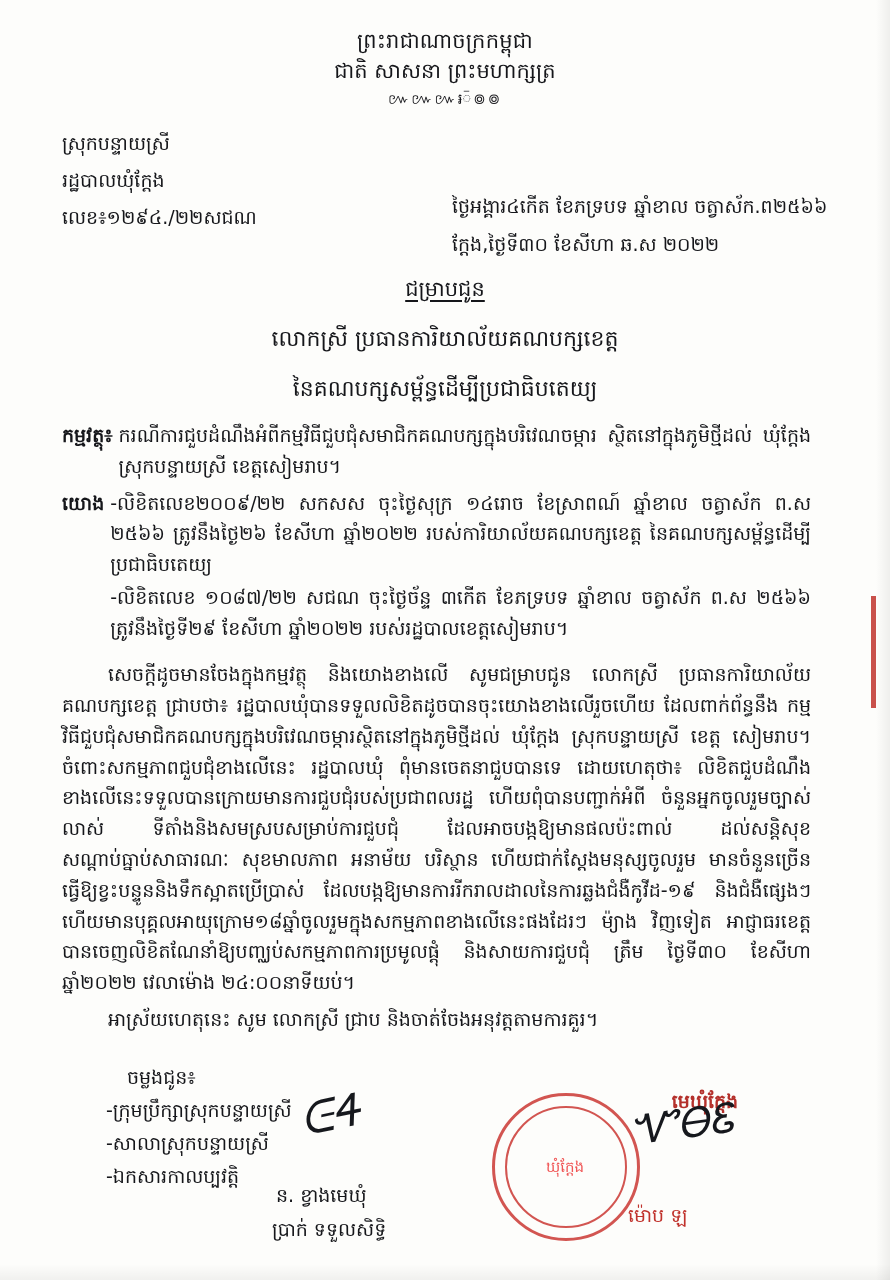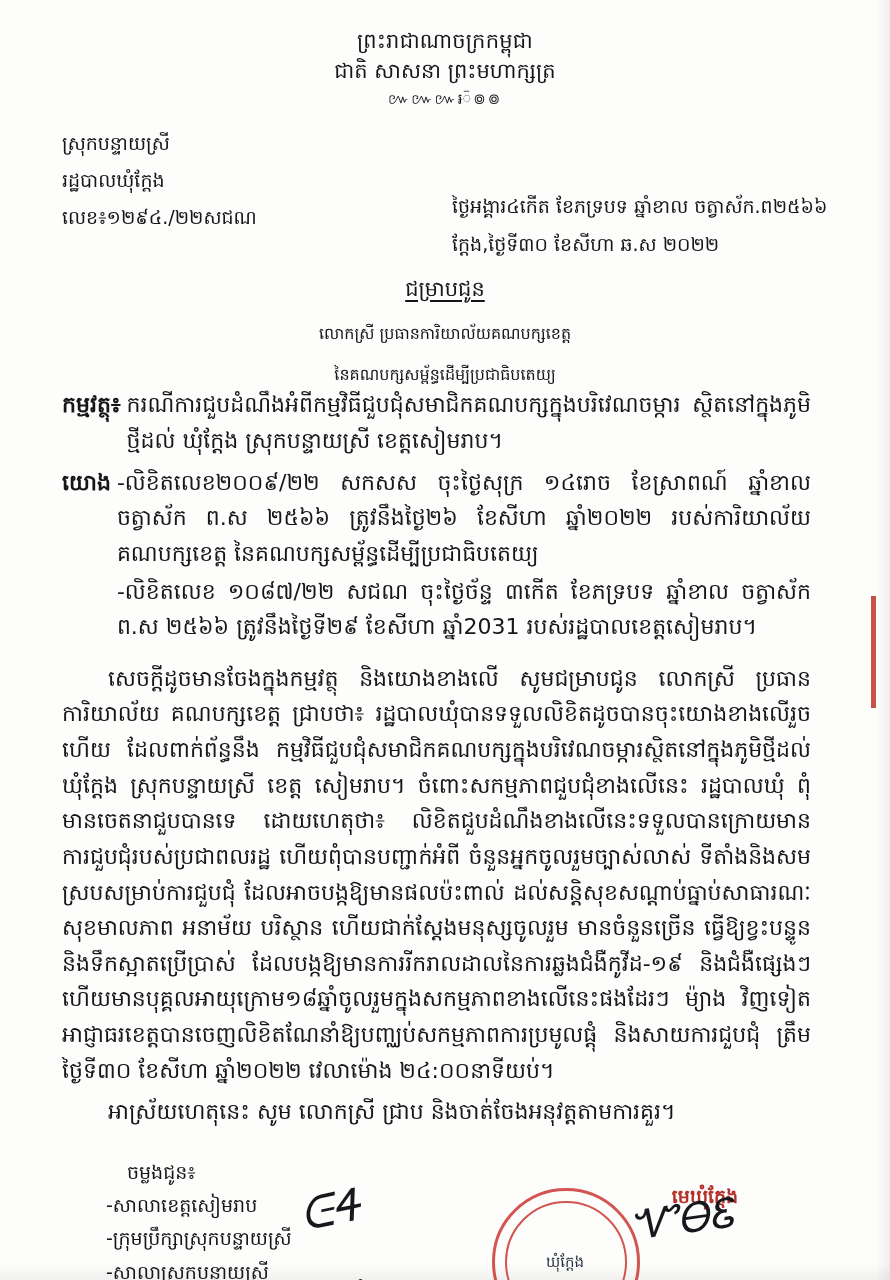--- a/index.html
+++ b/index.html
@@ -90,29 +90,30 @@
     text-align: center;
     margin-top: 18px;
   }
   .doc-type {
     font-size: 21px;
     text-decoration: underline;
     text-underline-offset: 4px;
     margin-bottom: 14px;
   }
   .addressee {
-    font-size: 16px;
+    font-size: 22px;
     line-height: 1.55;
     margin-top: 16px;
   }
 
   
   .body {
+    margin-top: 14px;
     padding: 0 79px 0 62px;
-    font-size: 22px;
+    font-size: 19px;
     line-height: 1.62;
     text-align: justify;
   }
   .row {
     display: flex;
     align-items: flex-start;
     margin-bottom: 6px;
   }
   .row .lbl {
     flex: 0 0 auto;
@@ -178,21 +179,21 @@
     right: 10px; bottom: 10px;
     border: 2px solid #c9312c;
     border-radius: 50%;
   }
   .stamp-text {
     position: absolute;
     left: 500px;
     top: 96px;
     width: 130px;
     text-align: center;
-    color: #0f172a;
+    color: #ef4444;
     font-size: 15px;
     opacity: .9;
   }
 
   
   .hand {
     position: absolute;
     font-family: "DejaVu Serif", "Liberation Serif", serif;
     font-style: italic;
     color: #16181d;
@@ -266,33 +267,32 @@
 
     <div class="row">
       <div class="lbl">កម្មវត្ថុ៖</div>
       <div class="val">ករណីការជួបដំណឹងអំពីកម្មវិធីជួបជុំសមាជិកគណបក្សក្នុងបរិវេណចម្ការ ស្ថិតនៅក្នុងភូមិថ្មីដល់ ឃុំក្តែង ស្រុកបន្ទាយស្រី ខេត្តសៀមរាប។</div>
     </div>
 
     <div class="row">
       <div class="lbl">យោង</div>
       <div class="val">
         <div class="ref-line">-លិខិតលេខ២០០៩/២២ សកសស ចុះថ្ងៃសុក្រ ១៤រោច ខែស្រាពណ៍ ឆ្នាំខាល ចត្វាស័ក ព.ស ២៥៦៦ ត្រូវនឹងថ្ងៃ២៦ ខែសីហា ឆ្នាំ២០២២ របស់ការិយាល័យគណបក្សខេត្ត នៃគណបក្សសម្ព័ន្ធដើម្បីប្រជាធិបតេយ្យ</div>
-        <div class="ref-line">-លិខិតលេខ ១០៨៧/២២ សជណ ចុះថ្ងៃច័ន្ទ ៣កើត ខែភទ្របទ ឆ្នាំខាល ចត្វាស័ក ព.ស ២៥៦៦ ត្រូវនឹងថ្ងៃទី២៩ ខែសីហា ឆ្នាំ2031 របស់រដ្ឋបាលខេត្តសៀមរាប។</div>
+        <div class="ref-line">-លិខិតលេខ ១០៨៧/២២ សជណ ចុះថ្ងៃច័ន្ទ ៣កើត ខែភទ្របទ ឆ្នាំខាល ចត្វាស័ក ព.ស ២៥៦៦ ត្រូវនឹងថ្ងៃទី២៩ ខែសីហា ឆ្នាំ២០២២ របស់រដ្ឋបាលខេត្តសៀមរាប។</div>
       </div>
     </div>
 
     <div class="para">សេចក្តីដូចមានចែងក្នុងកម្មវត្ថុ និងយោងខាងលើ សូមជម្រាបជូន លោកស្រី ប្រធានការិយាល័យ គណបក្សខេត្ត ជ្រាបថា៖ រដ្ឋបាលឃុំបានទទួលលិខិតដូចបានចុះយោងខាងលើរួចហើយ ដែលពាក់ព័ន្ធនឹង កម្មវិធីជួបជុំសមាជិកគណបក្សក្នុងបរិវេណចម្ការស្ថិតនៅក្នុងភូមិថ្មីដល់ ឃុំក្តែង ស្រុកបន្ទាយស្រី ខេត្ត សៀមរាប។ ចំពោះសកម្មភាពជួបជុំខាងលើនេះ រដ្ឋបាលឃុំ ពុំមានចេតនាជួបបានទេ ដោយហេតុថា៖ លិខិតជួបដំណឹងខាងលើនេះទទួលបានក្រោយមានការជួបជុំរបស់ប្រជាពលរដ្ឋ ហើយពុំបានបញ្ជាក់អំពី ចំនួនអ្នកចូលរួមច្បាស់លាស់ ទីតាំងនិងសមស្របសម្រាប់ការជួបជុំ ដែលអាចបង្កឱ្យមានផលប៉ះពាល់ ដល់សន្តិសុខសណ្តាប់ធ្នាប់សាធារណៈ សុខមាលភាព អនាម័យ បរិស្ថាន ហើយជាក់ស្តែងមនុស្សចូលរួម មានចំនួនច្រើន ធ្វើឱ្យខ្វះបន្ទូននិងទឹកស្អាតប្រើប្រាស់ ដែលបង្កឱ្យមានការរីករាលដាលនៃការឆ្លងជំងឺកូវីដ-១៩ និងជំងឺផ្សេងៗ ហើយមានបុគ្គលអាយុក្រោម១៨ឆ្នាំចូលរួមក្នុងសកម្មភាពខាងលើនេះផងដែរៗ ម៉្យាង វិញទៀត អាជ្ញាធរខេត្តបានចេញលិខិតណែនាំឱ្យបញ្ឈប់សកម្មភាពការប្រមូលផ្តុំ និងសាយការជួបជុំ ត្រឹម ថ្ងៃទី៣០ ខែសីហា ឆ្នាំ២០២២ វេលាម៉ោង ២៤:០០នាទីយប់។</div>
     <div class="closing">អាស្រ័យហេតុនេះ សូម លោកស្រី ជ្រាប និងចាត់ចែងអនុវត្តតាមការគួរ។</div>
   </div>
 
   <div class="sig">
 
     <div class="sig-left">
       <div class="head">ចម្លងជូន៖</div>
-      <div>-សាលាខេត្តសៀមរាប</div>
       <div>-ក្រុមប្រឹក្សាស្រុកបន្ទាយស្រី</div>
       <div>-សាលាស្រុកបន្ទាយស្រី</div>
       <div>-ឯកសារកាលប្បវត្តិ</div>
     </div>
 
     <div class="hand hand-left">ᕮᏎ</div>
     <div class="hand-left-name">ន. ខ្វាងមេឃុំ</div>
     <div class="hand-left-date">ប្រាក់ ទទួលសិទ្ធិ</div>
 
     <div class="stamp"></div>

